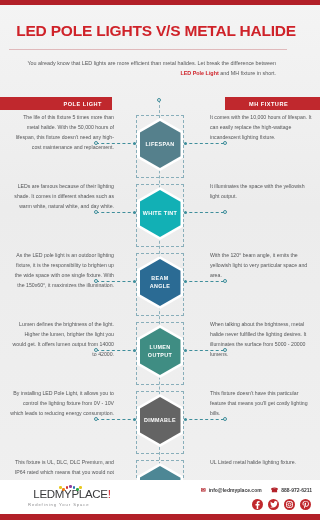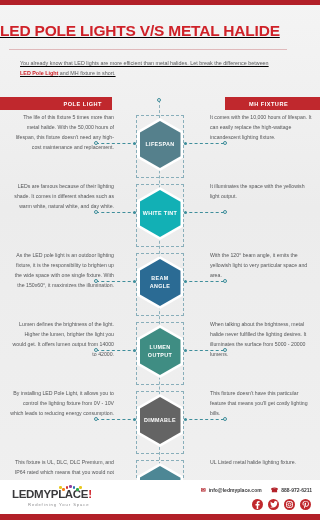--- a/index.html
+++ b/index.html
@@ -27,23 +27,22 @@
     width: 320px;
     height: 5px;
     background: #b22028;
   }
 
   
   .header {
     position: absolute;
     top: 5px; left: 0;
     width: 296px;
-    text-align: left;
+    text-align: right;
     padding-top: 17px;
-    text-decoration: underline;
   }
   .main-title {
     font-size: 15.5px;
     font-weight: bold;
     color: #cf2229;
     letter-spacing: -0.2px;
   }
   .sub-title {
     font-size: 10.5px;
     color: #58595b;
@@ -230,24 +229,25 @@
     width: 26px; height: 7px;
   }
   .logo-dots i {
     position: absolute;
     width: 2.6px; height: 2.6px;
     border-radius: 50%;
     display: block;
   }
   .logo-text {
     font-size: 11.5px;
-    font-weight: bold;
+    font-weight: normal;
     letter-spacing: -0.3px;
     color: #3a3a3c;
     white-space: nowrap;
+    text-align: center;
   }
   .logo-text .red { color: #cf2229; }
   .logo-tag {
     font-size: 4.2px;
     color: #8d8d8f;
     letter-spacing: 0.9px;
     margin-top: 2px;
     margin-left: 16px;
   }
 

